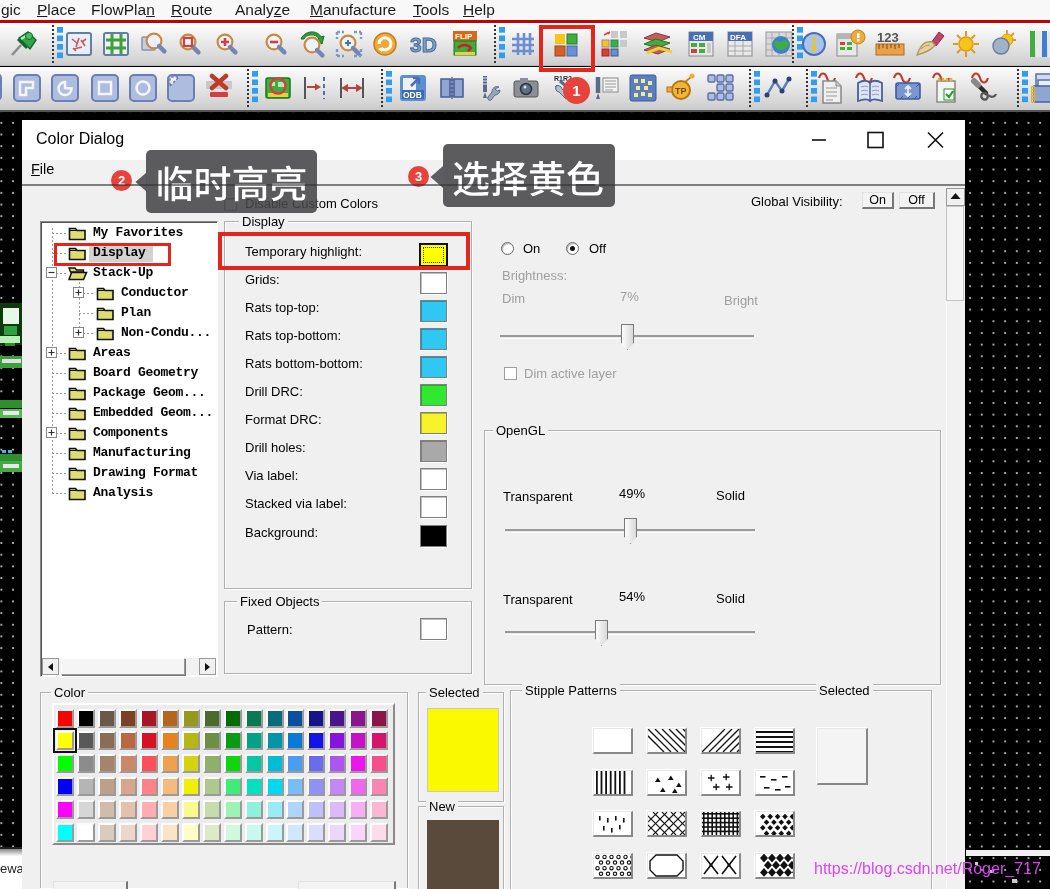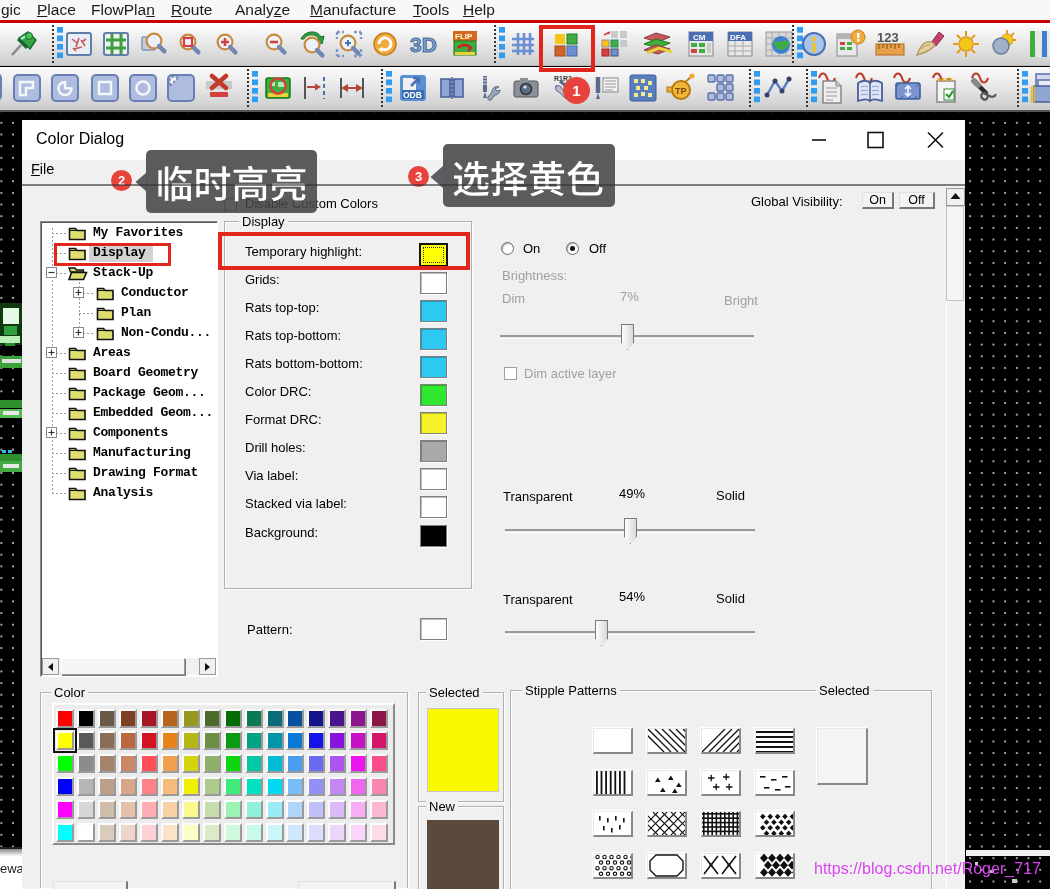--- a/index.html
+++ b/index.html
@@ -202,32 +202,35 @@
         <div style="position:absolute;left:2px;top:2px;right:2px;bottom:2px;border:1px dotted #333"></div>
       </div>
 <div class="lbl" style="left:223px;top:152px">Grids:</div>
 <div class="sw" style="left:398px;top:152px;width:27px;height:22px;background:#ffffff"></div>
 <div class="lbl" style="left:223px;top:180px">Rats top-top:</div>
 <div class="sw" style="left:398px;top:180px;width:27px;height:22px;background:#2fc8f2"></div>
 <div class="lbl" style="left:223px;top:208px">Rats top-bottom:</div>
 <div class="sw" style="left:398px;top:208px;width:27px;height:22px;background:#2fc8f2"></div>
 <div class="lbl" style="left:223px;top:236px">Rats bottom-bottom:</div>
 <div class="sw" style="left:398px;top:236px;width:27px;height:22px;background:#2fc8f2"></div>
-<div class="lbl" style="left:223px;top:264px">Color DRC:</div>
+<div class="lbl" style="left:223px;top:264px">Drill DRC:</div>
 <div class="sw" style="left:398px;top:264px;width:27px;height:22px;background:#30e830"></div>
 <div class="lbl" style="left:223px;top:292px">Format DRC:</div>
 <div class="sw" style="left:398px;top:292px;width:27px;height:22px;background:#f6f32b"></div>
 <div class="lbl" style="left:223px;top:320px">Drill holes:</div>
 <div class="sw" style="left:398px;top:320px;width:27px;height:22px;background:#a9a9a9"></div>
 <div class="lbl" style="left:223px;top:348px">Via label:</div>
 <div class="sw" style="left:398px;top:348px;width:27px;height:22px;background:#ffffff"></div>
 <div class="lbl" style="left:223px;top:376px">Stacked via label:</div>
 <div class="sw" style="left:398px;top:376px;width:27px;height:22px;background:#ffffff"></div>
 <div class="lbl" style="left:223px;top:405px">Background:</div>
 <div class="sw" style="left:398px;top:405px;width:27px;height:22px;background:#000000"></div>
+<div class="gb" style="left:202px;top:481px;width:248px;height:73px">
+        <span style="left:12px">Fixed Objects</span>
+      </div>
 <div class="lbl" style="left:225px;top:502px">Pattern:</div>
 <div class="sw" style="left:398px;top:498px;width:27px;height:22px;background:#fff"></div>
 <div class="lbl" style="left:729px;top:74px">Global Visibility:</div>
 <div class="btn" style="left:840px;top:72px;width:32px;height:17px;line-height:14px">On</div>
 <div class="btn" style="left:877px;top:72px;width:36px;height:17px;line-height:14px">Off</div>
 <div class="abs" style="left:924px;top:68px;width:19px;height:701px;background:#f1f1f1;border-left:1px solid #fff"></div>
 <svg class="abs" style="left:924px;top:68px;width:19px;height:18px" viewBox="0 0 19 18">
         <rect x="0.5" y="0.5" width="18" height="17" fill="#f0f0f0" stroke="#999"></rect>
         <path d="M9.5 5l5 6h-10z" fill="#111"></path>
       </svg>
@@ -238,20 +241,23 @@
 <div class="abs" style="left:548px;top:126px;width:5px;height:5px;border-radius:50%;background:#111"></div>
 <div class="lbl" style="left:567px;top:121px">Off</div>
 <div class="glbl" style="left:480px;top:148px">Brightness:</div>
 <div class="glbl" style="left:480px;top:171px">Dim</div>
 <div class="glbl" style="left:598px;top:169px">7%</div>
 <div class="glbl" style="left:702px;top:173px">Bright</div>
 <div class="track" style="left:478px;top:215px;width:254px"></div>
 <div class="thumb" style="left:599px;top:204px"></div>
 <div class="chk" style="left:482px;top:247px;box-shadow:none;border-color:#9f9f9f"></div>
 <div class="glbl" style="left:502px;top:246px">Dim active layer</div>
+<div class="gb" style="left:462px;top:310px;width:457px;height:255px">
+        <span style="left:8px">OpenGL</span>
+      </div>
 <div class="lbl" style="left:481px;top:369px">Transparent</div>
 <div class="lbl" style="left:597px;top:366px">49%</div>
 <div class="lbl" style="left:694px;top:368px">Solid</div>
 <div class="track" style="left:483px;top:409px;width:250px"></div>
 <div class="thumb" style="left:602px;top:398px"></div>
 <div class="lbl" style="left:481px;top:472px">Transparent</div>
 <div class="lbl" style="left:597px;top:469px">54%</div>
 <div class="lbl" style="left:694px;top:471px">Solid</div>
 <div class="track" style="left:483px;top:511px;width:250px"></div>
 <div class="thumb" style="left:573px;top:500px"></div>

